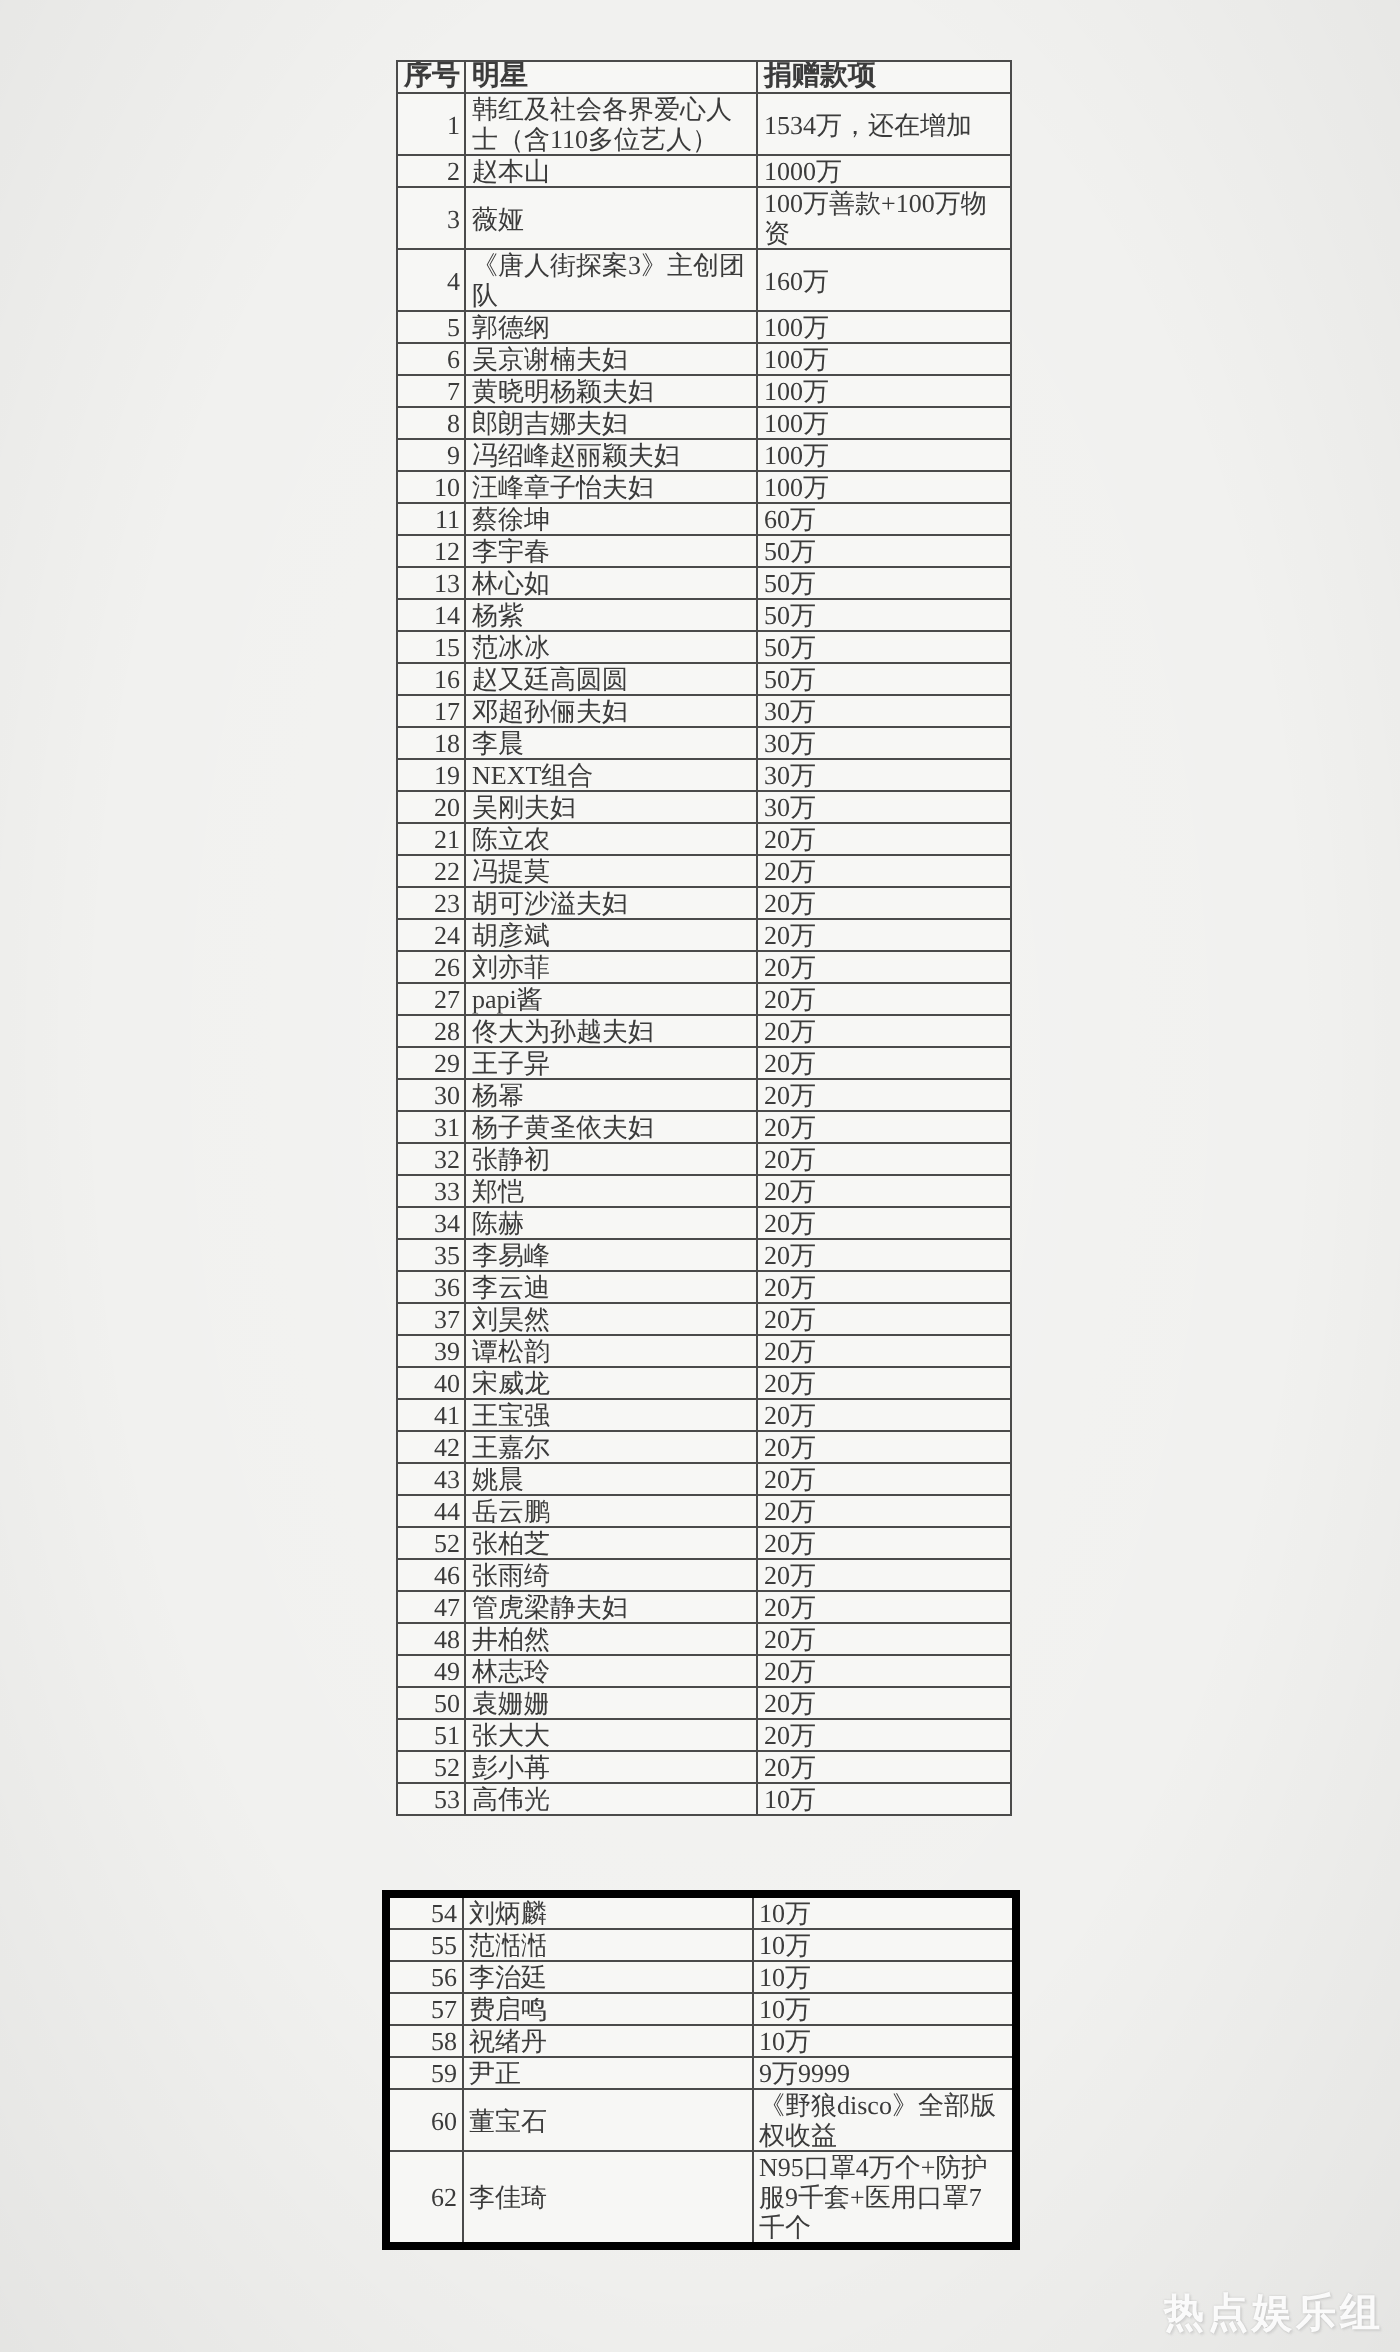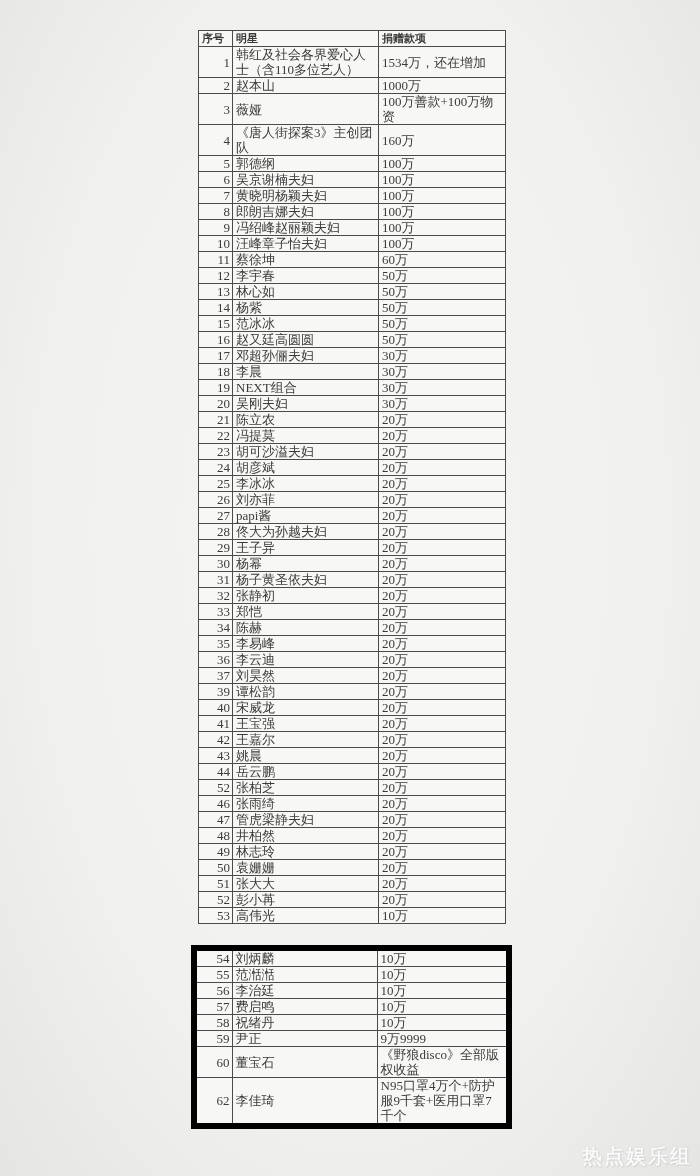--- a/index.html
+++ b/index.html
@@ -30,38 +30,38 @@
   }
   #donation-table-main {
     left: 198px;
     top: 30px;
     width: 307px;
   }
   #donation-table-continued {
     left: 191px;
     top: 945px;
     width: 315px;
-    border: 6px solid #000000;
+    border: 4px solid #000000;
   }
   th, td {
     border: 1px solid #4b4b4b;
     font-size: 13px;
     line-height: 15px;
     padding: 0 3px;
     vertical-align: middle;
     overflow: hidden;
     word-break: break-all;
   }
   tr {
     height: 16px;
   }
   th {
     text-align: left;
     font-weight: bold;
-    font-size: 11px;
+    font-size: 14px;
   }
   td.col-no, th.col-no {
     text-align: right;
     padding-right: 2px;
   }
   th.col-no {
     text-align: left;
     padding-left: 3px;
   }
   col.c-no   { width: 34px; }
@@ -216,25 +216,20 @@
         <td class="col-no">23</td>
         <td>胡可沙溢夫妇</td>
         <td>20万</td>
       </tr>
       <tr>
         <td class="col-no">24</td>
         <td>胡彦斌</td>
         <td>20万</td>
       </tr>
       <tr>
-        <td class="col-no">25</td>
-        <td>李冰冰</td>
-        <td>20万</td>
-      </tr>
-      <tr>
         <td class="col-no">26</td>
         <td>刘亦菲</td>
         <td>20万</td>
       </tr>
       <tr>
         <td class="col-no">27</td>
         <td>papi酱</td>
         <td>20万</td>
       </tr>
       <tr>

